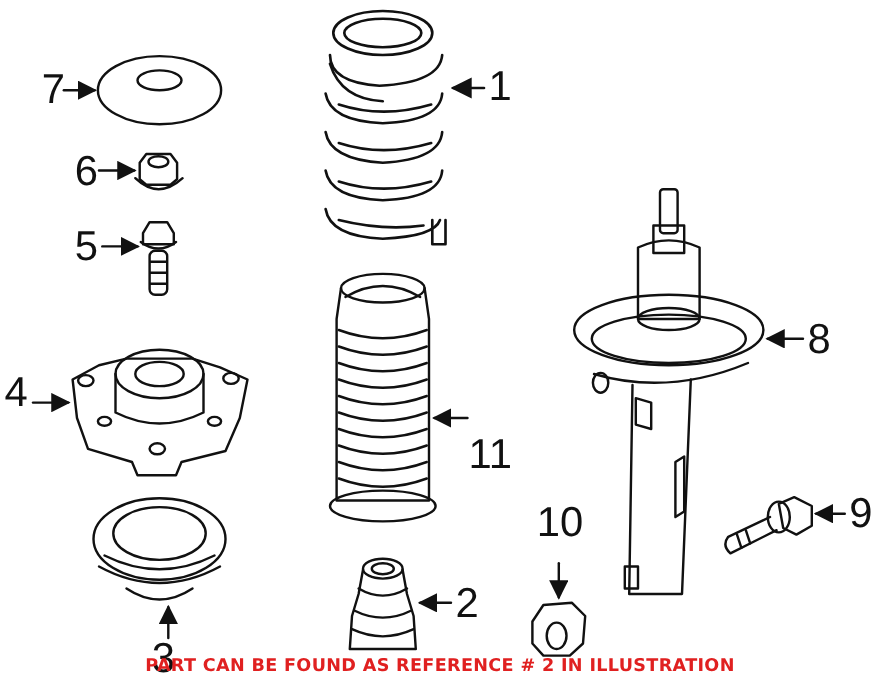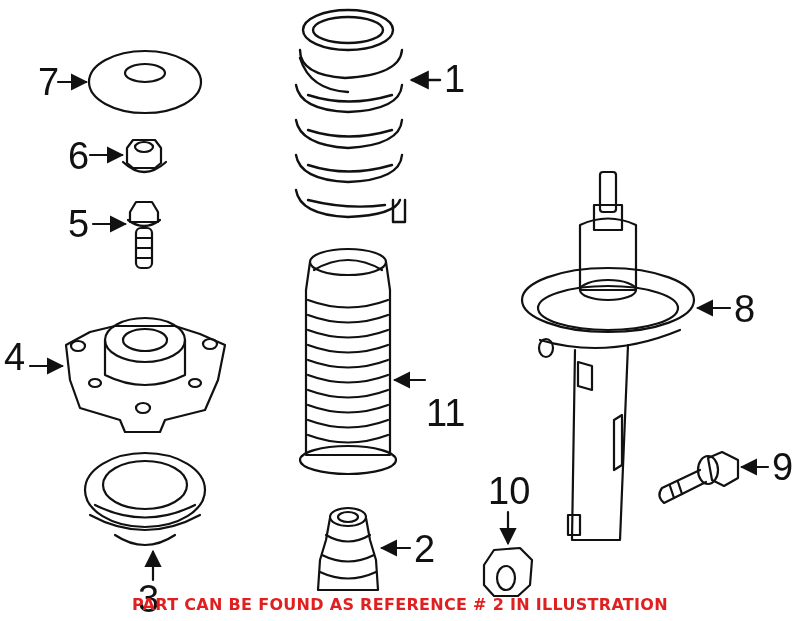--- a/index.html
+++ b/index.html
@@ -143,15 +143,15 @@
 <span class="callout" style="left:38px;top:63px;">7</span>
 <span class="callout" style="left:68px;top:137px;">6</span>
 <span class="callout" style="left:68px;top:205px;">5</span>
 <span class="callout" style="left:4px;top:338px;">4</span>
 <span class="callout" style="left:138px;top:580px;">3</span>
 <span class="callout" style="left:444px;top:60px;">1</span>
 <span class="callout" style="left:426px;top:362px;margin-top:32px;">11</span>
 <span class="callout" style="left:414px;top:530px;">2</span>
 <span class="callout" style="left:734px;top:290px;">8</span>
 <span class="callout" style="left:772px;top:448px;">9</span>
-<span class="callout" style="left:488px;top:472px;">10</span>
+<span class="callout" style="left:488px;top:456px;">10</span>
 
 <div class="caption">PART CAN BE FOUND AS REFERENCE # 2 IN ILLUSTRATION</div>
 
 </body></html>

